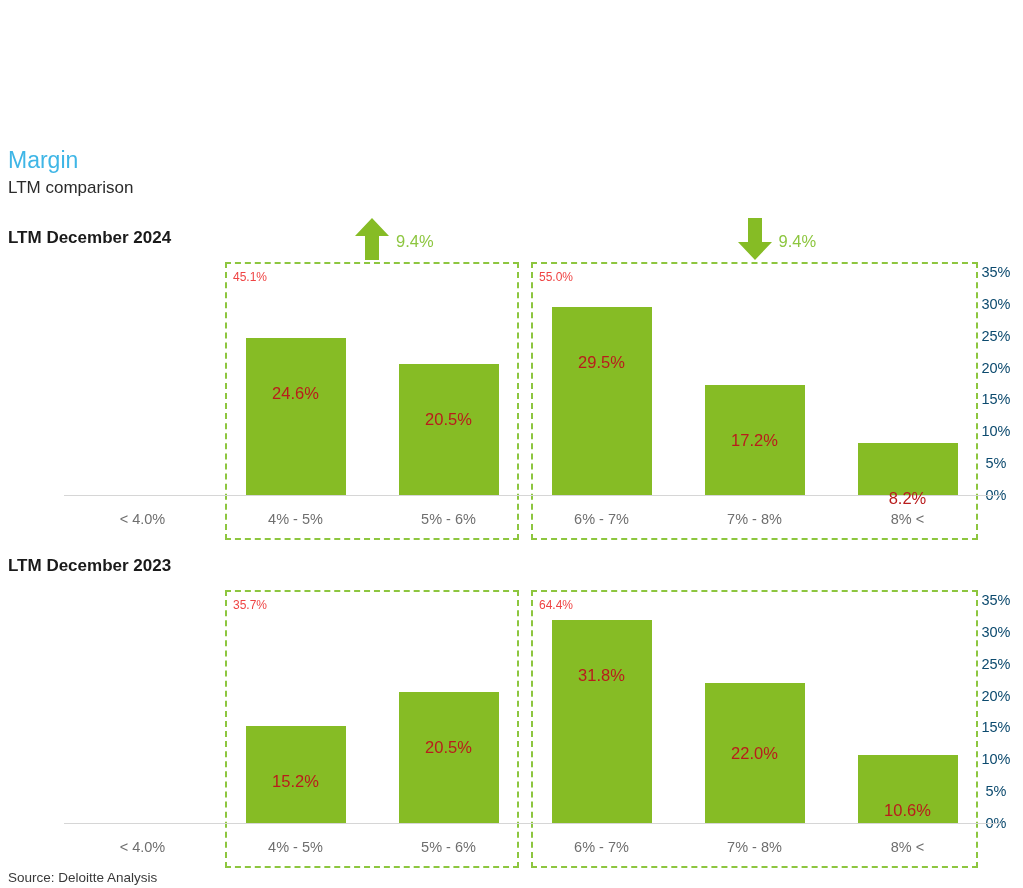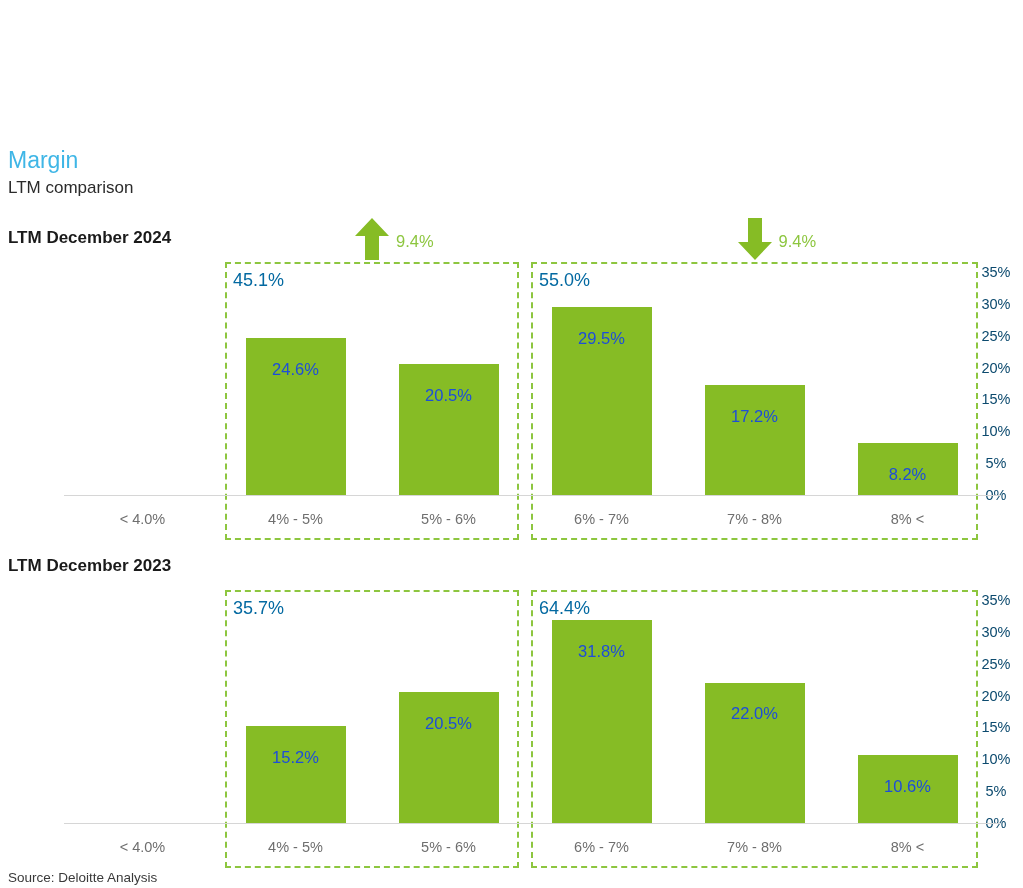--- a/index.html
+++ b/index.html
@@ -46,36 +46,36 @@
 
   .baseline{
     position:absolute; height:1px; background:#d6d6d6;
   }
 
   
   .bar{
     position:absolute; background:#86BC25;
   }
   .bar-val{
-    position:absolute; color:#1d4ed8; font-size:16.5px;
-    text-align:center; white-space:nowrap;
+    position:absolute; color:#b91c1c; font-size:16.5px;
+    text-align:center; white-space:nowrap;margin-top:24px;
   }
 
   
   .cat{
     position:absolute; font-size:14.5px; color:#6f6f6f;
     text-align:center; white-space:nowrap;
   }
 
   
   .group-box{
     position:absolute; border:2px dashed #8DC63F; box-sizing:border-box;
   }
   .group-val{
-    position:absolute; font-size:18px; color:#0369a1; white-space:nowrap;
+    position:absolute; font-size:12px; color:#ef4444; white-space:nowrap;
   }
 
   
   .delta{position:absolute;}
   .delta svg{display:block;}
   .delta-val{
     position:absolute; font-size:16.5px; color:#8DC63F; white-space:nowrap;
   }
 
   .source{
@@ -154,21 +154,21 @@
         <div class="group-box" style="left: 531px; top: 34px; width: 447px; height: 278px;"></div>
         <div class="group-val" style="left: 539px; top: 42px;">64.4%</div>
         <div class="baseline" style="left: 64px; width: 936px; top: 267px;"></div>
         <div class="bar" style="left: 245.5px; top: 170.154px; width: 100px; height: 96.8457px;"></div>
         <div class="bar-val" style="left: 245.5px; width: 100px; top: 192.154px;">15.2%</div>
         <div class="bar" style="left: 398.5px; top: 136.386px; width: 100px; height: 130.614px;"></div>
         <div class="bar-val" style="left: 398.5px; width: 100px; top: 158.386px;">20.5%</div>
         <div class="bar" style="left: 551.5px; top: 64.3886px; width: 100px; height: 202.611px;"></div>
         <div class="bar-val" style="left: 551.5px; width: 100px; top: 86.3886px;">31.8%</div>
         <div class="bar" style="left: 704.5px; top: 126.829px; width: 100px; height: 140.171px;"></div>
-        <div class="bar-val" style="left: 704.5px; width: 100px; top: 148px;">22.0%</div>
+        <div class="bar-val" style="left: 704.5px; width: 100px; top: 164px;">22.0%</div>
         <div class="bar" style="left: 857.5px; top: 199.463px; width: 100px; height: 67.5371px;"></div>
         <div class="bar-val" style="left: 857.5px; width: 100px; top: 221.463px;">10.6%</div>
         <div class="cat" style="left: 62.5px; width: 160px; top: 283px;">&lt; 4.0%</div>
         <div class="cat" style="left: 215.5px; width: 160px; top: 283px;">4% - 5%</div>
         <div class="cat" style="left: 368.5px; width: 160px; top: 283px;">5% - 6%</div>
         <div class="cat" style="left: 521.5px; width: 160px; top: 283px;">6% - 7%</div>
         <div class="cat" style="left: 674.5px; width: 160px; top: 283px;">7% - 8%</div>
         <div class="cat" style="left: 827.5px; width: 160px; top: 283px;">8% &lt;</div>
       </div>
   </div>

